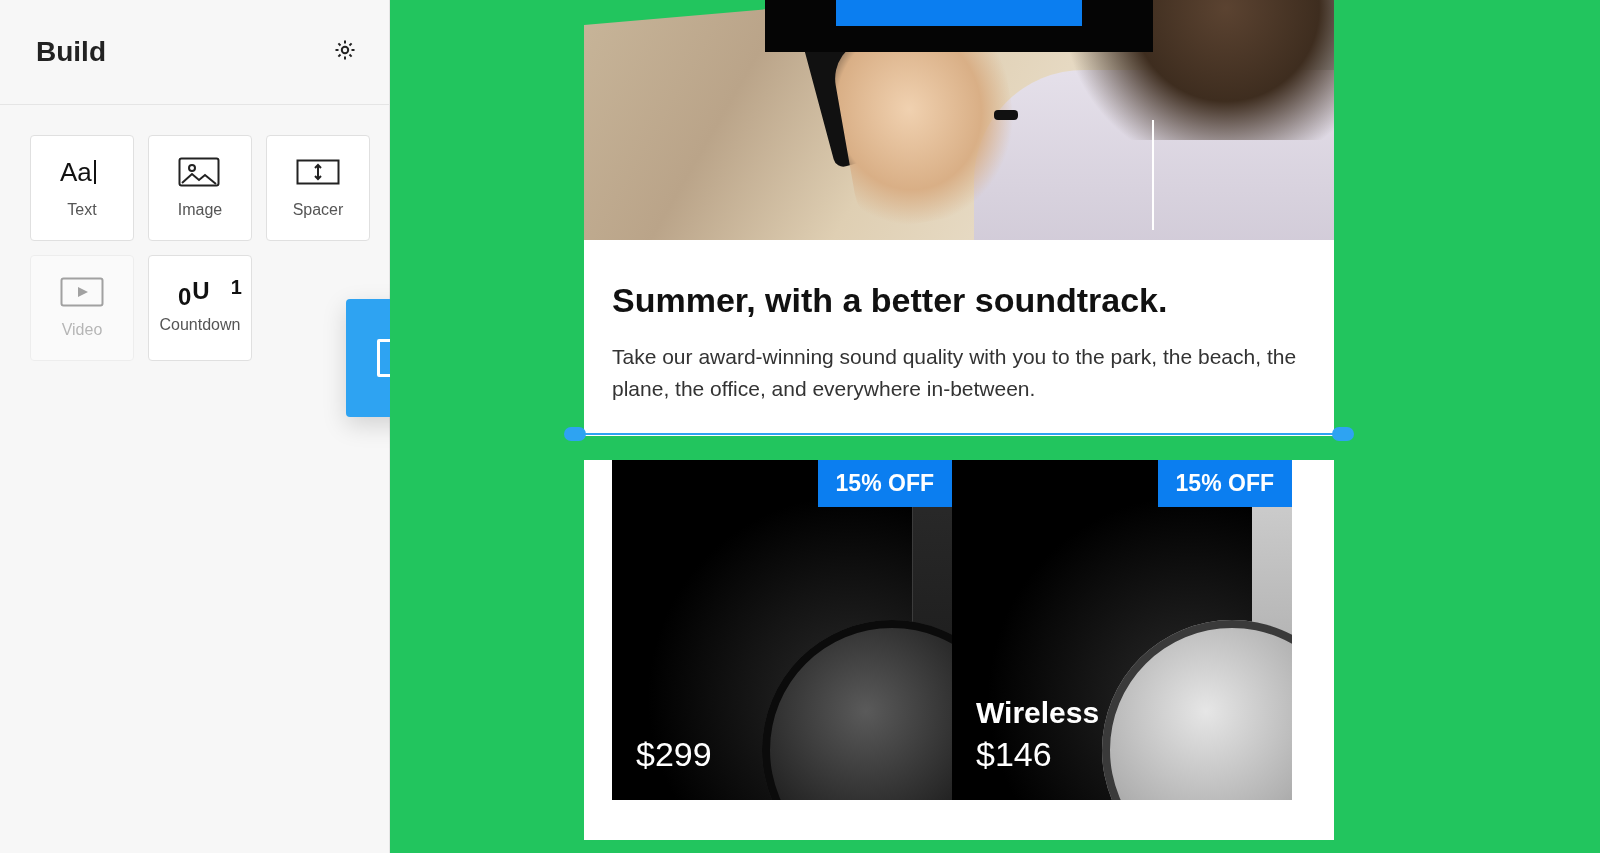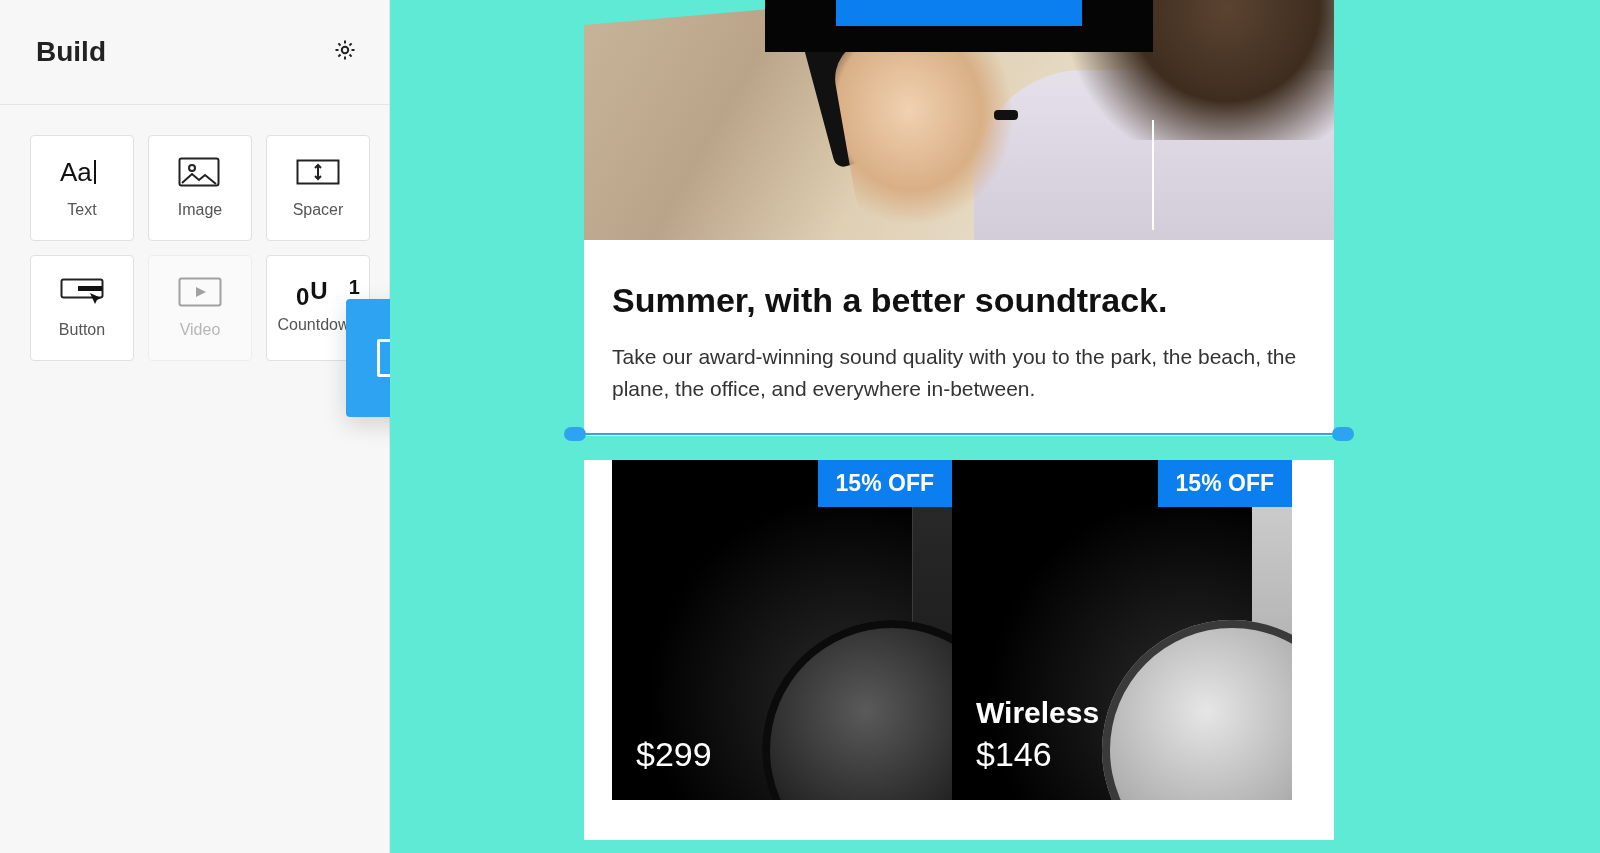--- a/index.html
+++ b/index.html
@@ -16,21 +16,21 @@
 .block-item.ghost { opacity: 0.4; }
 .block-icon { width: 44px; height: 30px; display: flex; align-items: center; justify-content: flex-start; color: #222; }
 .block-label { font-size: 16px; color: #555; }
 
 
 .drag-float { position: absolute; left: 346px; top: 299px; width: 118px; height: 118px; background: #2ea3f2; border-radius: 4px; display: flex; align-items: center; justify-content: center; box-shadow: 0 8px 24px rgba(0,0,0,0.15); }
 .drag-float-inner { width: 56px; height: 38px; border: 3px solid #fff; border-radius: 2px; display: flex; align-items: center; justify-content: center; }
 .drag-float-play { width: 0; height: 0; border-left: 12px solid #fff; border-top: 8px solid transparent; border-bottom: 8px solid transparent; margin-left: 3px; }
 
 
-.canvas { position: absolute; left: 390px; top: 0; right: 0; bottom: 0; background: #5eead4; }
+.canvas { position: absolute; left: 390px; top: 0; right: 0; bottom: 0; background: #22c55e; }
 .email-wrap { position: absolute; left: 194px; top: -240px; width: 750px; }
 
 
 .hero-card { position: absolute; left: 50%; top: 160px; transform: translateX(-50%); width: 388px; background: #050505; padding: 40px 30px 26px; text-align: center; z-index: 3; }
 .shop-btn { display: inline-block; background: #0b7ef0; color: #fff; font-size: 19px; font-weight: 600; letter-spacing: 3px; padding: 22px 58px; }
 
 
 .hero-image-shape { position: absolute; left: 0; top: 200px; width: 750px; height: 280px; z-index: 2; clip-path: polygon(0 65px, 100% 0, 100% 100%, 0 100%); background: linear-gradient(120deg, #c9b79b 0%, #baa489 25%, #dfcfb3 45%, #e6d9c2 60%, #cfd3d6 80%, #b9bcc0 100%); }
 .hero-hand { position: absolute; left: 260px; top: 70px; width: 170px; height: 190px; background: radial-gradient(ellipse at 40% 40%, #f0d1b0 0%, #d9af86 50%, rgba(0,0,0,0) 72%); border-radius: 40px; transform: rotate(-10deg); }
 .hero-phone { position: absolute; left: 230px; top: 40px; width: 90px; height: 160px; background: #111; border-radius: 10px; transform: rotate(-15deg); }
@@ -105,30 +105,20 @@
       <span class="block-icon">
         <svg width="44" height="26" viewBox="0 0 44 26">
             <rect x="1.5" y="1.5" width="41" height="23"></rect>
             <path d="M22 6v14M19 9l3-3 3 3M19 17l3 3 3-3"></path>
           </svg>
       </span>
       <span class="block-label">Spacer</span>
     </div>
 
 
-    <div class="block-item">
-      <span class="block-icon">
-        <svg width="44" height="28" viewBox="0 0 44 28">
-            <rect x="1.5" y="1.5" width="41" height="18" rx="2"></rect>
-            <rect x="18" y="8" width="24" height="5" fill="#111" stroke="none"></rect>
-            <path d="M30 15l5 11 2-4 4-2z" fill="#111" stroke="none"></path>
-          </svg>
-      </span>
-      <span class="block-label">Button</span>
-    </div>
 
     <div class="block-item ghost">
       <span class="block-icon">
         <svg width="44" height="30" viewBox="0 0 44 30">
             <rect x="1.5" y="1.5" width="41" height="27" rx="2"></rect>
             <path d="M18 10l10 5-10 5z" fill="#222" stroke="none"></path>
           </svg>
       </span>
       <span class="block-label">Video</span>
     </div>

